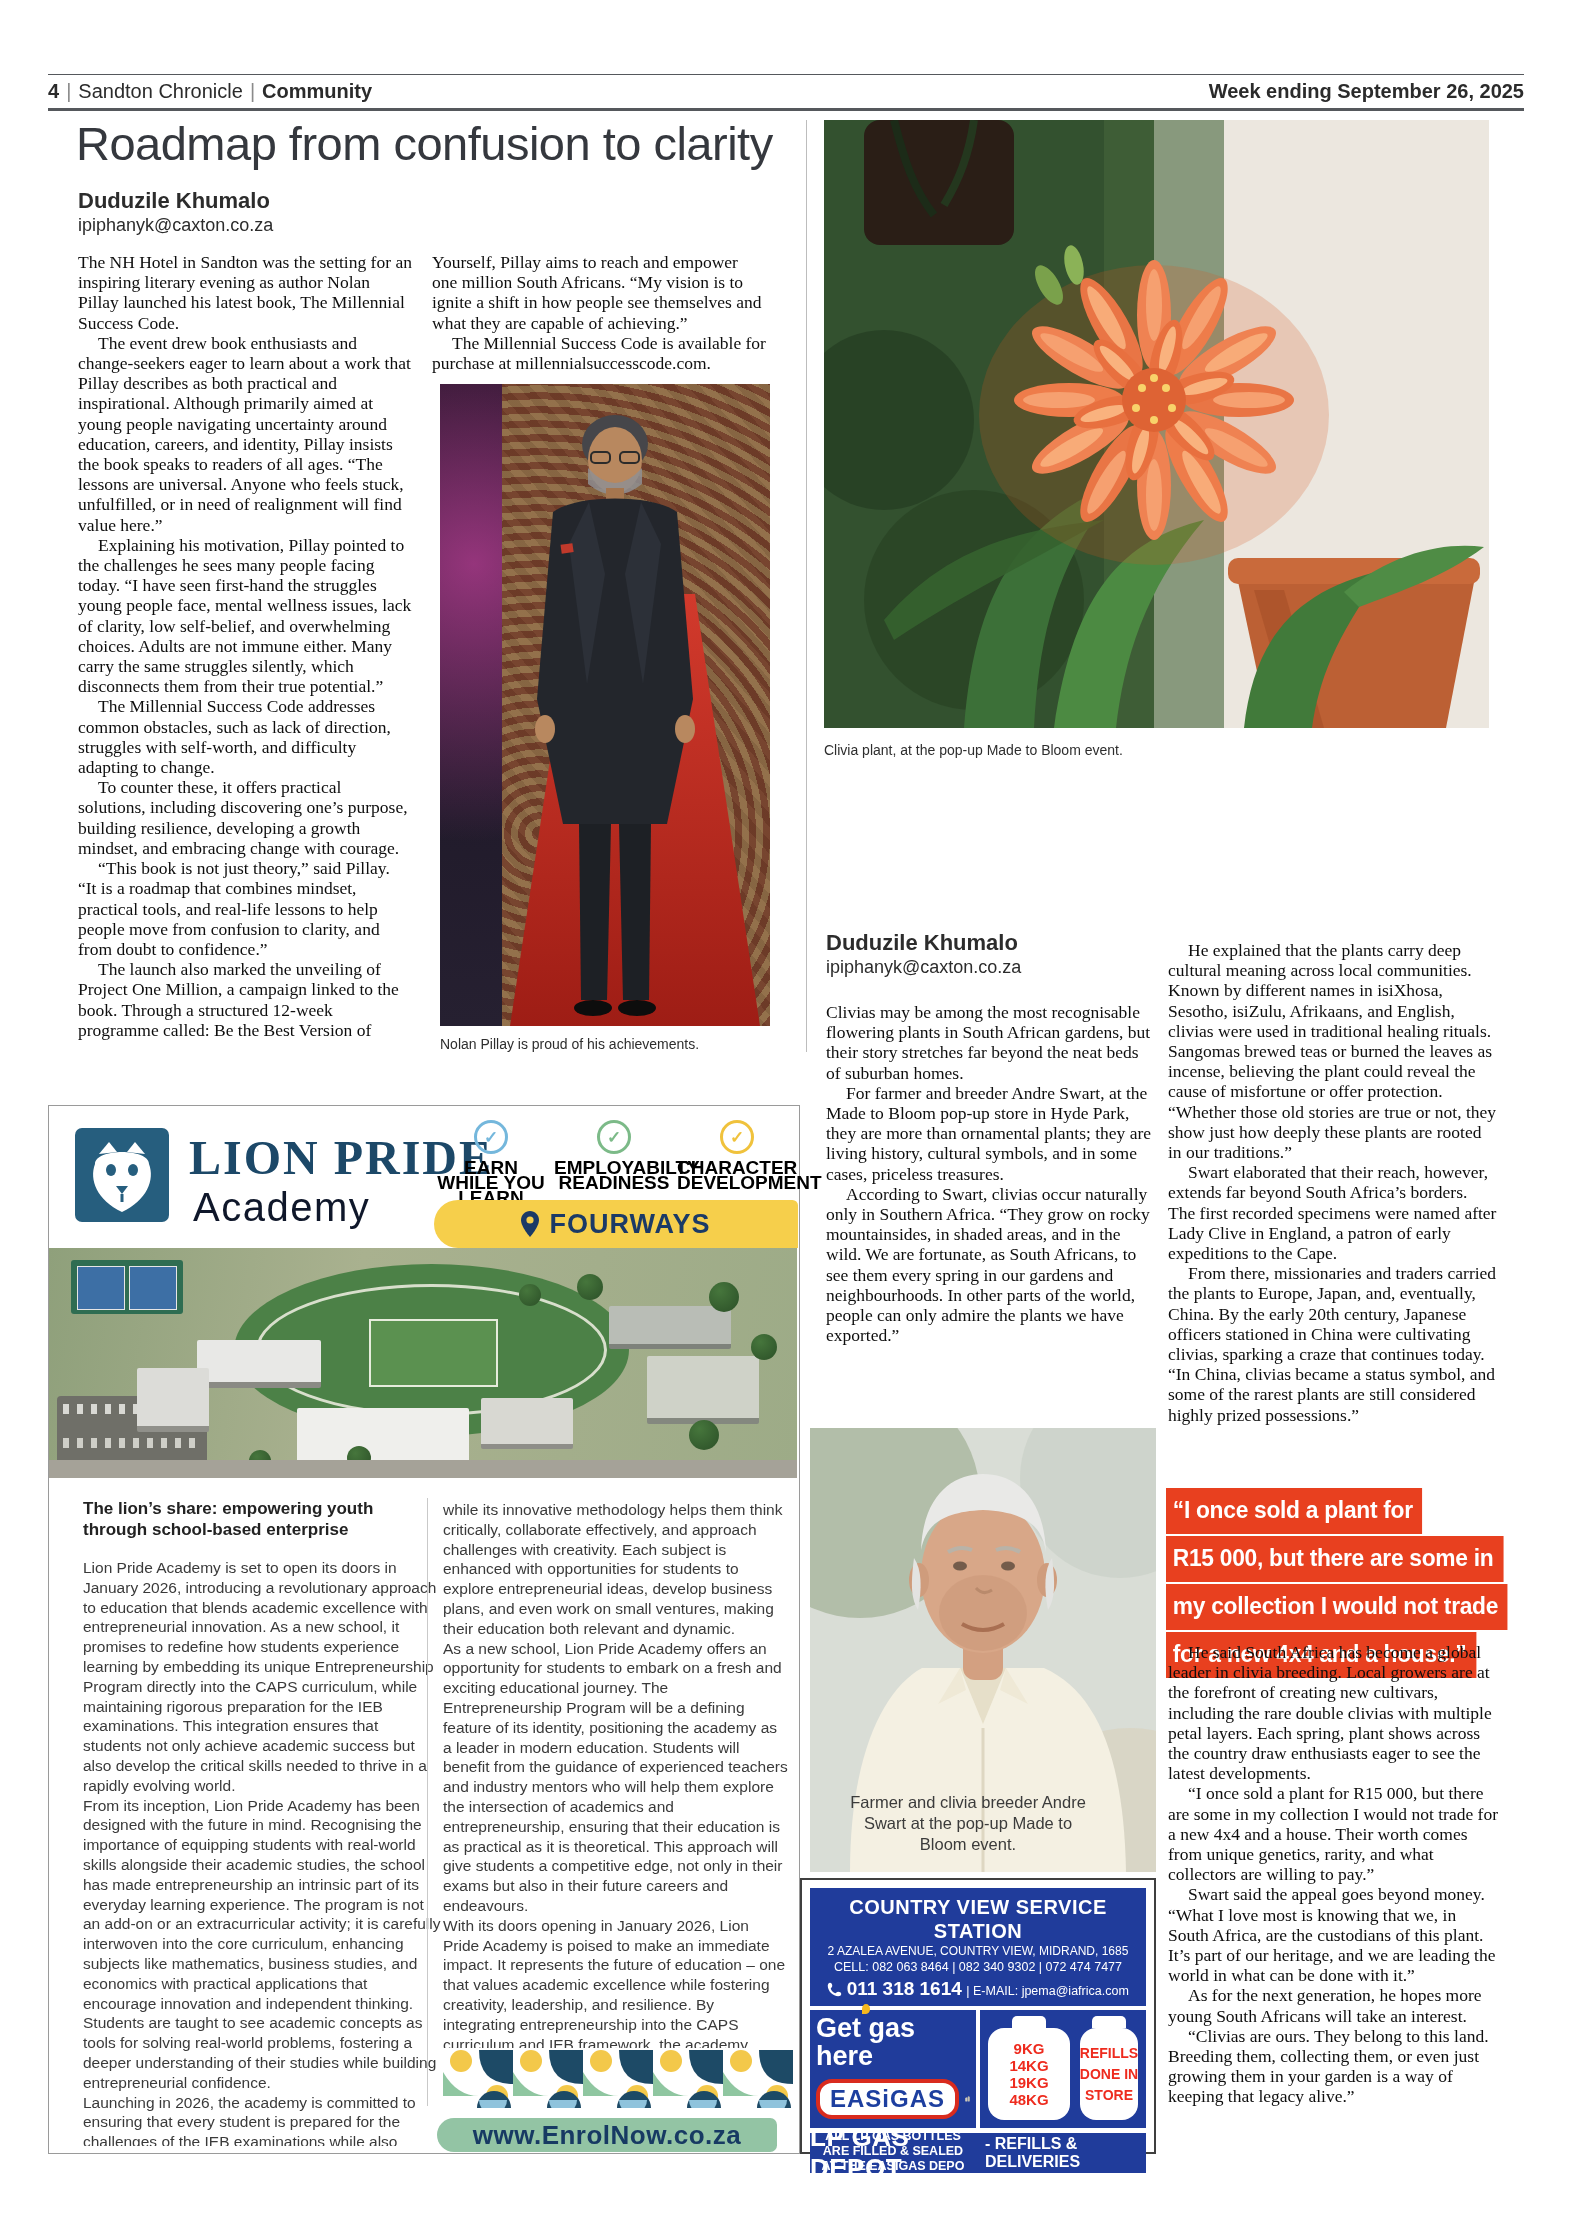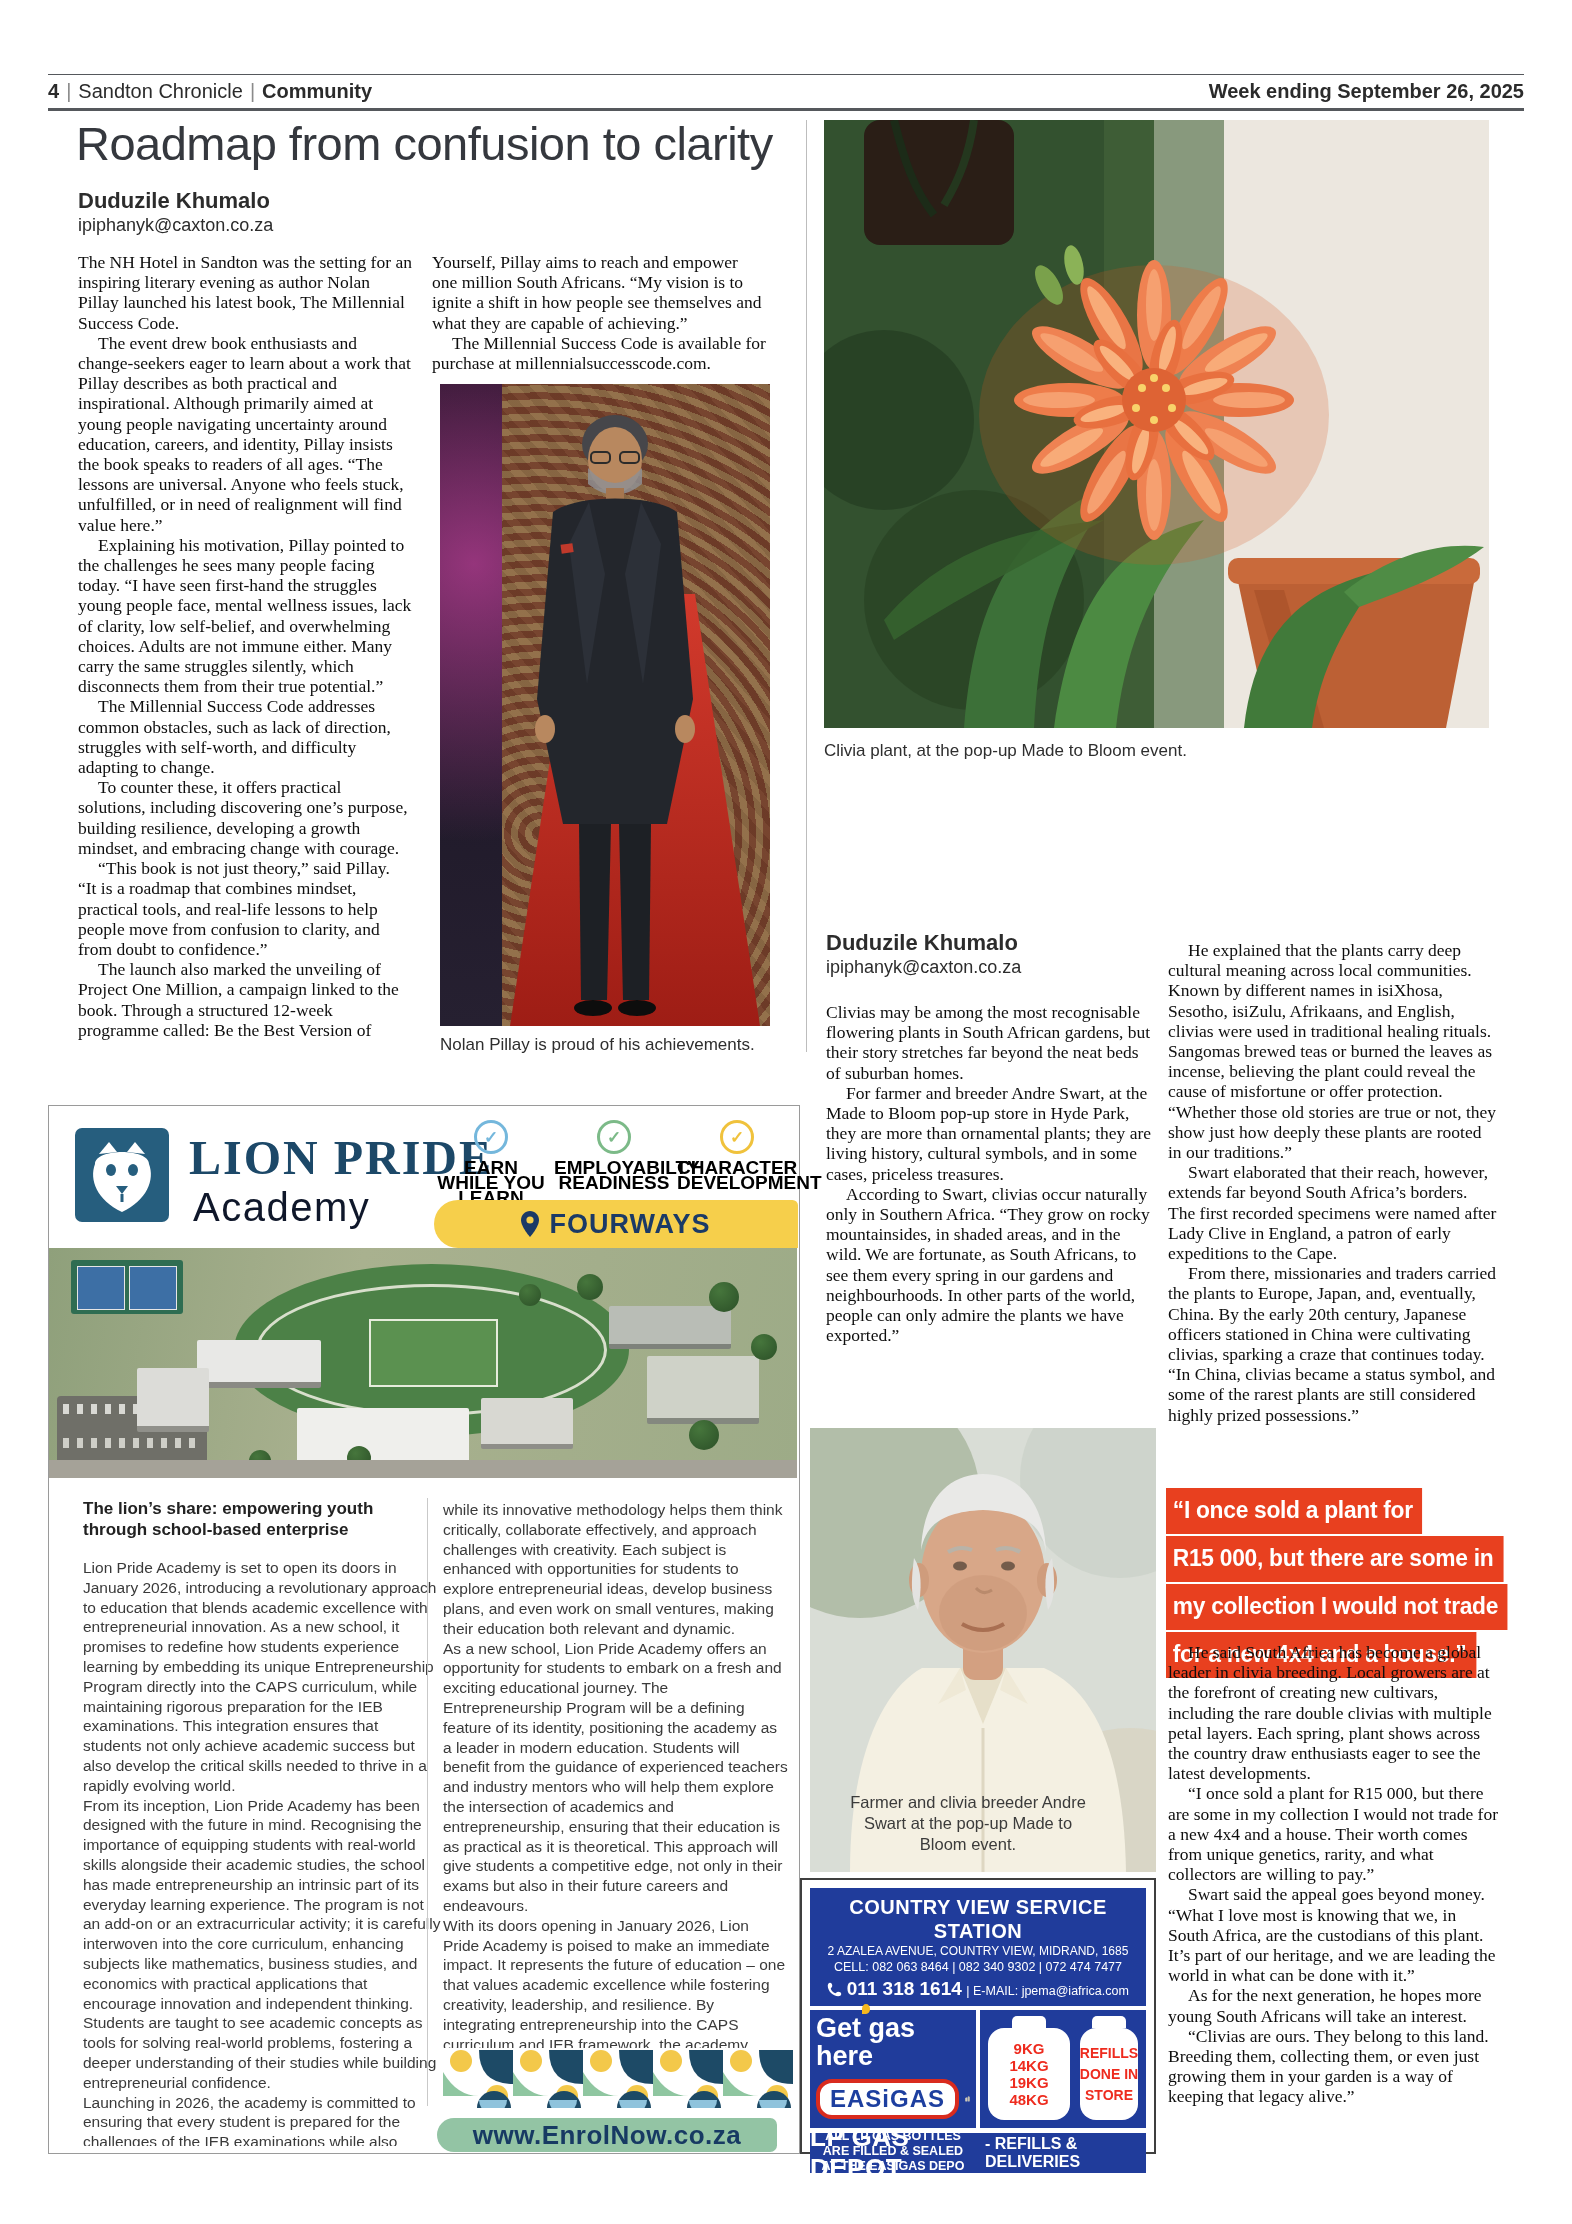--- a/index.html
+++ b/index.html
@@ -11,21 +11,21 @@
   .mast{display:flex;justify-content:space-between;align-items:baseline;font-size:20px;color:#2b2b2b;}
   .mast .b{font-weight:bold;}
   .mast .sep{color:#8a8a8a;padding:0 7px;font-weight:normal;}
   
   .h1{font-size:47px;font-weight:400;color:#35383e;letter-spacing:-.5px;}
   .byname{font-weight:bold;font-size:22px;color:#2c2c2c;line-height:26px;}
   .byemail{font-size:18px;color:#2c2c2c;line-height:22px;}
   .bodycol{font-family:"Liberation Serif",serif;font-size:17.5px;line-height:20.2px;color:#0e0e0e;overflow:hidden;}
   .bodycol p{margin:0;}
   .bodycol p.ind{text-indent:20px;}
-  .cap{font-size:17px;line-height:21px;color:#2e2e2e;}
+  .cap{font-size:14px;line-height:21px;color:#2e2e2e;}
   .vrule{width:1px;background:#bdbdbd;}
   
   .photo{overflow:hidden;text-align:center;}
   .pillay-bg{width:100%;height:100%;background-color:#7d5d40;
     background-image:repeating-radial-gradient(circle at 30% 70%, rgba(110,30,20,.38) 0 7px, rgba(205,165,105,.28) 7px 14px),
     repeating-linear-gradient(48deg, rgba(55,28,14,.25) 0 9px, rgba(0,0,0,0) 9px 18px);}
   .pillay-banner{left:0;top:0;width:62px;height:100%;
     background:radial-gradient(circle at 55% 28%, rgba(214,70,170,.65), rgba(40,20,60,0) 60%),linear-gradient(#17111f,#262031);}
   .pillay-carpet{left:70px;top:210px;width:250px;height:432px;
     background:linear-gradient(#d23a2c,#9e1d15);clip-path:polygon(26% 0,74% 0,100% 100%,0 100%);}

